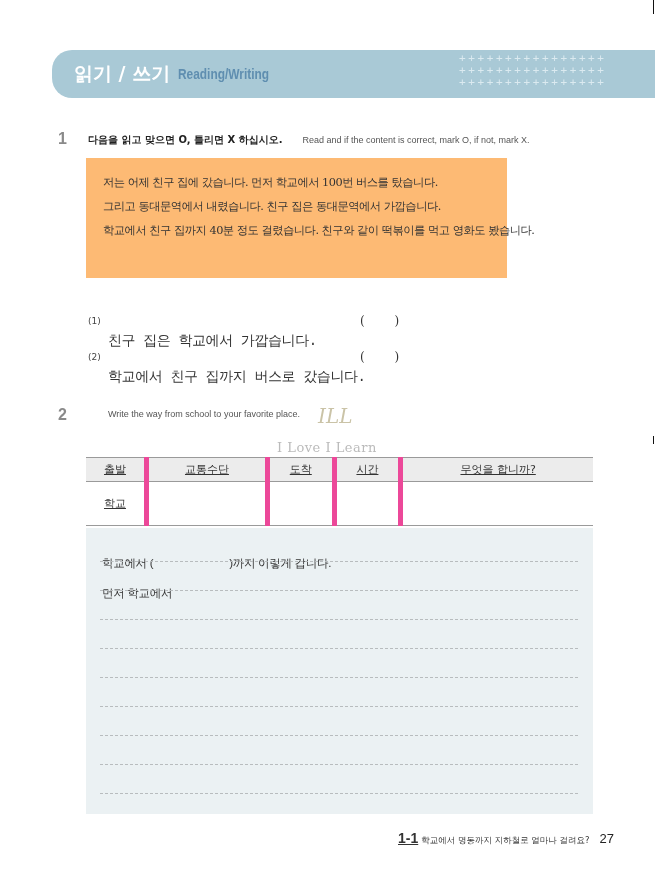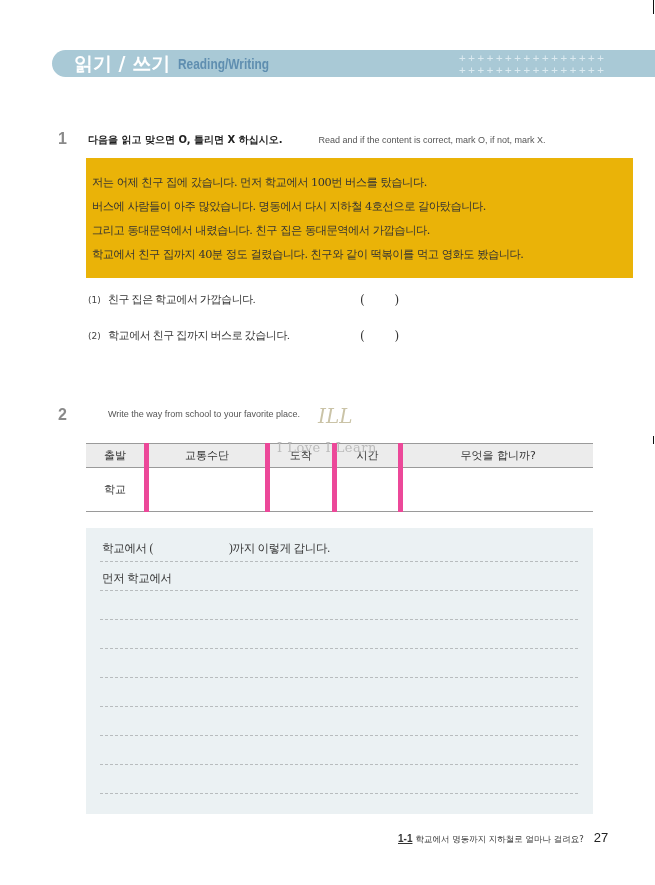--- a/index.html
+++ b/index.html
@@ -2,86 +2,85 @@
 <html><head>
 <meta charset="utf-8">
 <style>
   * { box-sizing: border-box; margin: 0; padding: 0; }
   html, body { width: 655px; height: 885px; background: #ffffff; overflow: hidden; }
   body { position: relative; font-family: "DejaVu Sans", sans-serif; color: #333; }
 
   .crop-mark { position: absolute; background: #111; width: 1px; }
 
   .banner {
-    position: absolute; left: 52px; top: 50px; width: 603px; height: 27px;
+    position: absolute; left: 52px; top: 50px; width: 603px; height: 48px;
     background: #a9c9d6; border-radius: 20px 0 0 20px;
     display: flex; align-items: center; padding-left: 22px; overflow: hidden;
   }
   .banner-ko { font-family: "DejaVu Sans", sans-serif; font-weight: bold; color: #ffffff; font-size: 19px; letter-spacing: 0px; }
   .banner-en { font-family: "Liberation Sans", sans-serif; font-weight: bold; color: #5f8eb0; font-size: 14px; margin-left: 8px; transform: scaleX(0.85); transform-origin: left center; display:inline-block; }
   .plus-grid { position: absolute; right: 0; top: 3px; width: 196px; height: 36px; color: #dbeaf0; font-family: "DejaVu Sans Mono", monospace; font-size: 11px; line-height: 12px; letter-spacing: 2.6px; white-space: pre; background: none; }
 
   .q-num { position: absolute; left: 58px; font-family: "Liberation Sans", sans-serif; font-weight: bold; color: #8a8a8a; font-size: 16px; }
   .q-text { position: absolute; left: 88px; font-size: 9.5px; display: flex; align-items: baseline; white-space: nowrap; }
   .q-ko { font-weight: bold; color: #222; font-size: 10px; }
   .q-en { font-family: "Liberation Sans", sans-serif; color: #555; font-size: 9px; margin-left: 20px; }
 
   .reading-box {
-    position: absolute; left: 86px; top: 158px; width: 547px; height: 120px;
-    background: #eab308; padding: 13px 0 0 6px;
+    position: absolute; left: 86px; top: 158px; width: 421px; height: 120px;
+    background: #fdba74; padding: 13px 0 0 17px;
   }
   .reading-line { font-family: "DejaVu Serif", serif; font-size: 11.3px; color: #333; height: 24px; line-height: 24px; white-space: nowrap; letter-spacing: -0.5px; }
 
   .statement { position: absolute; left: 88px; display: flex; align-items: center; white-space: nowrap; }
   .stmt-num { font-size: 9px; color: #444; width: 20px; }
-  .stmt-text { font-family: Liberation Serif, serif; font-size: 11px; color: #333; letter-spacing: -0.4px; }
+  .stmt-text { font-family: Liberation Mono, monospace; font-size: 14px; color: #333; letter-spacing: -0.4px; margin-top: 40px; }
   .stmt-paren { position: absolute; left: 272px; font-family: "DejaVu Serif", serif; font-size: 12px; color: #333; word-spacing: 26px; }
 
   .watermark-logo { position: absolute; left: 318px; top: 404px; font-family: "DejaVu Serif", serif; font-style: italic; font-size: 20px; color: #b9b08a; opacity: 0.75; }
   .watermark-text { position: absolute; left: 277px; top: 440px; font-family: "DejaVu Serif", serif; font-size: 13px; color: #bbbbbb; letter-spacing: 0.5px; }
 
-  table.route { position: absolute; left: 86px; top: 443px; width: 507px; border-collapse: collapse; }
+  table.route { position: absolute; left: 86px; top: 457px; width: 507px; border-collapse: collapse; text-decoration: underline; }
   table.route th, table.route td { border-left: 5px solid #ec4899; text-align: center; font-size: 11px; color: #333; }
   table.route th:first-child, table.route td:first-child { border-left: none; }
   table.route th { background: #ececec; height: 24px; font-weight: normal; border-top: 1px solid #9a9a9a; border-bottom: 1px solid #9a9a9a; }
   table.route td { height: 44px; border-bottom: 1px solid #9a9a9a; background: #fff; }
 
   .writing-box { position: absolute; left: 86px; top: 528px; width: 507px; height: 286px; background: #ebf1f3; }
   .w-line { position: absolute; left: 14px; width: 478px; height: 0; border-top: 1px dashed #b8bcbe; }
-  .w-text { position: absolute; left: 16px; font-family: Liberation Serif, serif; font-size: 11.5px; color: #333; white-space: nowrap; letter-spacing: -0.3px; }
+  .w-text { position: absolute; left: 16px; font-family: Liberation Sans, sans-serif; font-size: 11.5px; color: #333; white-space: nowrap; letter-spacing: -0.3px; margin-top: 15px; }
   .w-blank { display: inline-block; width: 76px; }
 
   .footer { position: absolute; top: 830px; left: 398px; display: flex; align-items: baseline; white-space: nowrap; }
-  .footer-lesson { font-family: "Liberation Sans", sans-serif; font-weight: bold; font-size: 10px; color: #333; text-decoration: underline; }
+  .footer-lesson { font-family: "Liberation Sans", sans-serif; font-weight: bold; font-size: 14px; color: #333; text-decoration: underline; }
   .footer-title { font-size: 8.5px; color: #333; margin-left: 3px; }
   .footer-page { font-family: "Liberation Sans", sans-serif; font-size: 13px; color: #222; margin-left: 10px; }
 </style>
 </head>
 <body>
 
 <div class="crop-mark" style="left:653px; top:0; height:14px;"></div>
 <div class="crop-mark" style="left:653px; top:436px; height:8px;"></div>
 
 <div class="banner">
   <span class="banner-ko">읽기 / 쓰기</span>
   <span class="banner-en">Reading/Writing</span>
   <div class="plus-grid">++++++++++++++++
 ++++++++++++++++
 ++++++++++++++++</div>
 </div>
 
 <div class="q-num" style="top:130px;">1</div>
-<div class="q-text" style="top:133px;gap:16px;">
+<div class="q-text" style="top:133px;">
   <span class="q-ko">다음을 읽고 맞으면 O, 틀리면 X 하십시오.</span>
   <span class="q-en">Read and if the content is correct, mark O, if not, mark X.</span>
 </div>
 
 <div class="reading-box">
   <div class="reading-line">저는 어제 친구 집에 갔습니다. 먼저 학교에서 100번 버스를 탔습니다.</div>
-  <div class="reading-line">버스에 사람들이 아주 많았습니다. 명동에서 다시 지하철 4호선으로 갈아탔습니다.</div>
   <div class="reading-line">그리고 동대문역에서 내렸습니다. 친구 집은 동대문역에서 가깝습니다.</div>
   <div class="reading-line">학교에서 친구 집까지 40분 정도 걸렸습니다. 친구와 같이 떡볶이를 먹고 영화도 봤습니다.</div>
 </div>
 
 <div class="statement" style="top:292px;">
   <span class="stmt-num">(1)</span>
   <span class="stmt-text">친구 집은 학교에서 가깝습니다.</span>
   <span class="stmt-paren">(  )</span>
 </div>
 <div class="statement" style="top:328px;">

